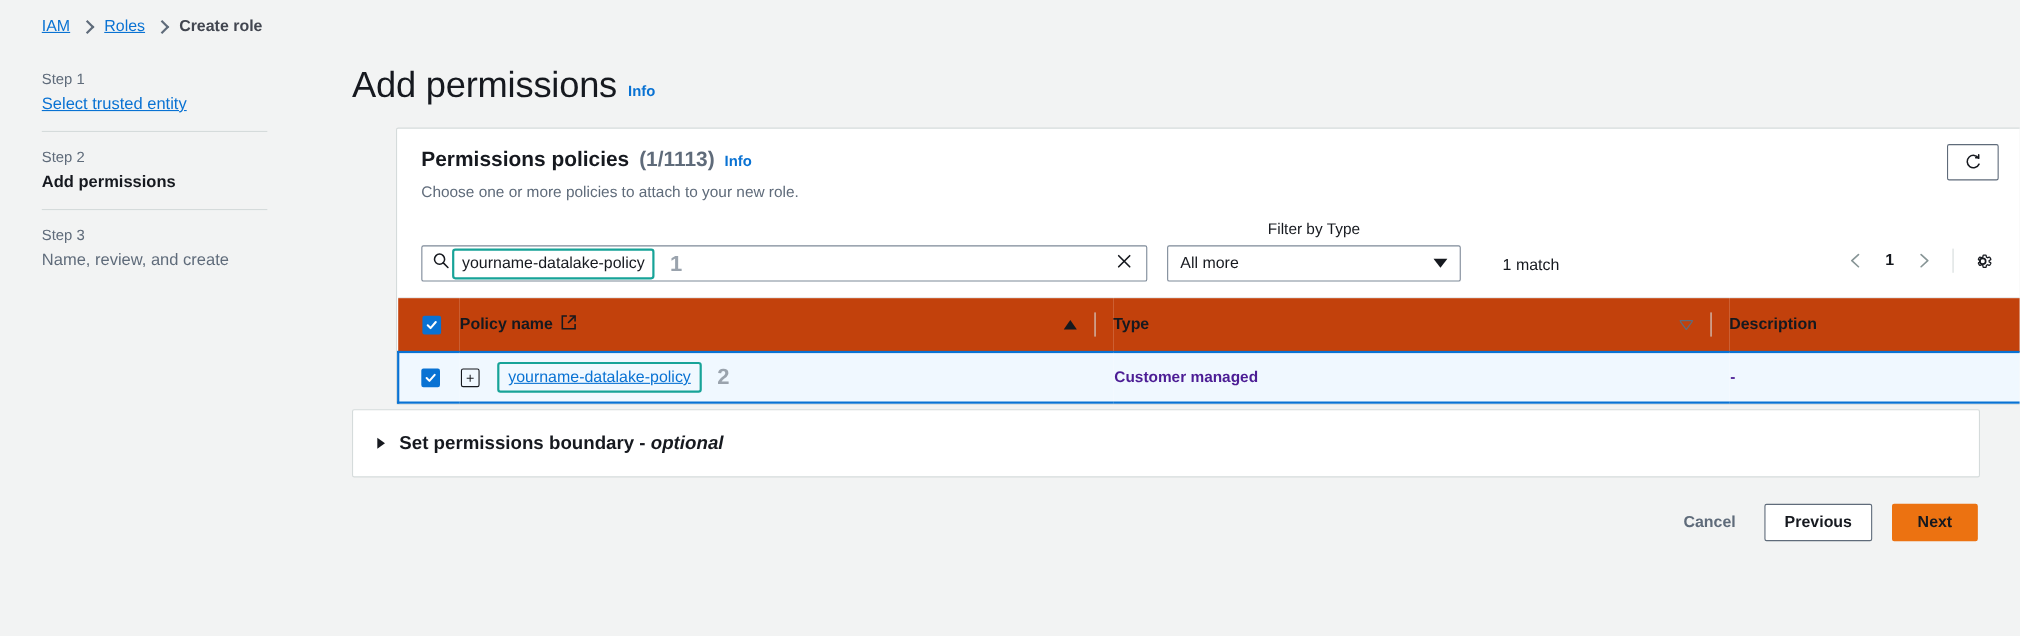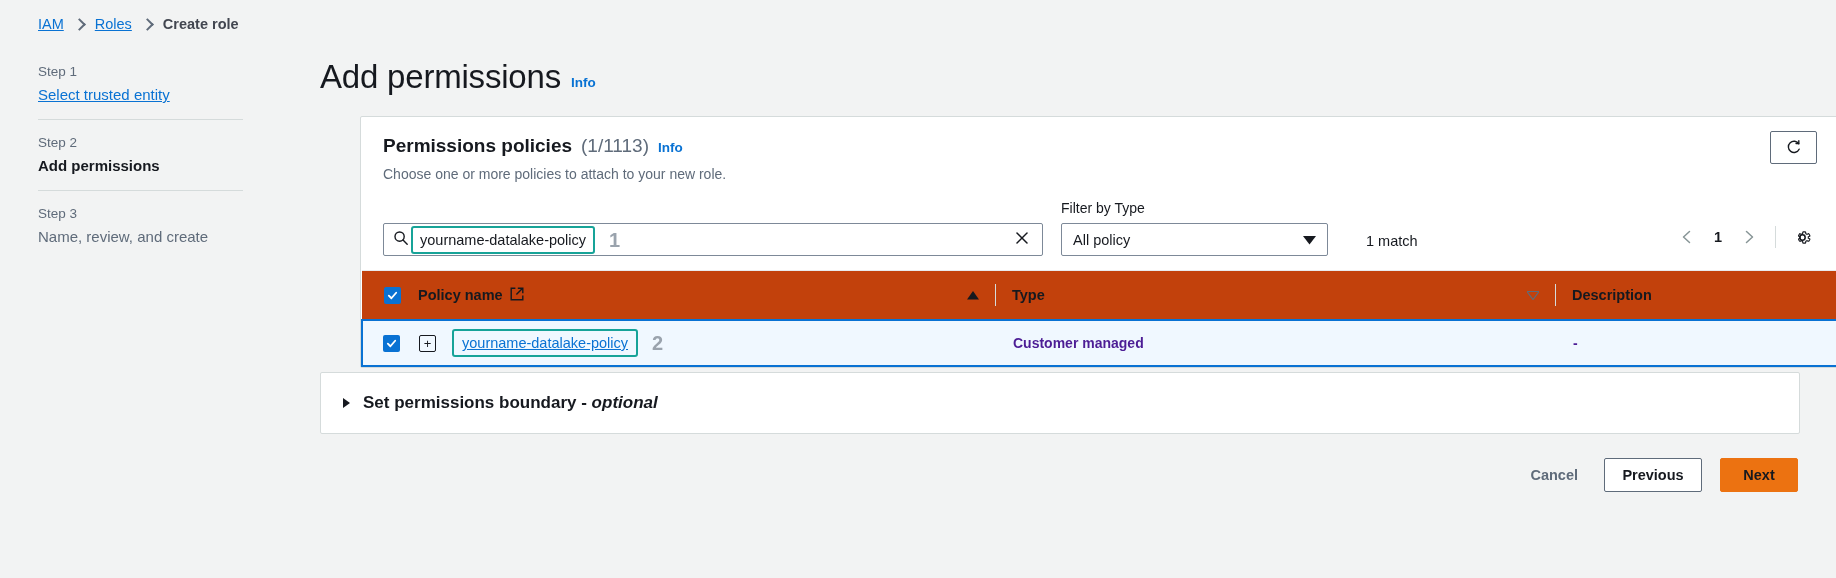--- a/index.html
+++ b/index.html
@@ -46,21 +46,21 @@
   .info-link { color: #0972d3; font-size: 13.5px; font-weight: 700; cursor: pointer; padding-bottom: 6px; }
 
   
   .card {
     position: absolute; left: 320px; top: 116px; width: 1480px;
     background: #fff; border: 1px solid #d5dbdb; border-radius: 2px; margin-left: 40px;
   }
   .card-header { padding: 18px 22px 2px 22px; position: relative; }
   .card-title-row { display: flex; align-items: baseline; gap: 9px; }
   .card-title { font-size: 19px; font-weight: 700; color: #16191f; }
-  .card-count { font-size: 19px; color: #5f6b7a; font-weight: 400; }
+  .card-count { font-size: 19px; color: #5f6b7a; font-weight: 700; }
   .card-desc { font-size: 14px; color: #5f6b7a; margin-top: 9px; }
   .refresh-btn {
     position: absolute; right: 22px; top: 14px;
     width: 47px; height: 33px; border: 1px solid #5f6b7a; border-radius: 2px;
     background: #fff; display: flex; align-items: center; justify-content: center;
     cursor: pointer;
   }
 
   
   .filter-bar {
@@ -77,21 +77,21 @@
     font-size: 14.5px; color: #16191f; white-space: nowrap;
     padding: 4px 7px; border: 2px solid #17a398; border-radius: 3px;
     margin-left: -2px; background: #fff; position: relative; z-index: 2;
   }
   .marker {
     font-size: 20px; font-weight: 700; color: #9aa3ad; margin-left: 14px;
     line-height: 1; position: relative; z-index: 2;
   }
   .clear-x { position: absolute; right: 12px; top: 50%; transform: translateY(-50%); cursor: pointer; }
 
-  .filter-group { display: flex; flex-direction: column; }
+  .filter-group { display: flex; flex-direction: column; align-items: center; }
   .filter-label { font-size: 14px; color: #16191f; font-weight: 400; margin-bottom: 7px; }
   .select-box {
     width: 267px; height: 33px; border: 1px solid #7d8998; border-radius: 2px;
     background: #fff; display: flex; align-items: center; justify-content: space-between;
     padding: 0 11px; cursor: pointer;
   }
   .select-value { font-size: 14.5px; color: #16191f; }
   .match-count { font-size: 14.5px; color: #16191f; margin-left: 20px; padding-bottom: 7px; align-self: flex-end; }
 
   .pager { margin-left: auto; display: flex; align-items: center; gap: 3px; padding-bottom: 4px; }
@@ -243,21 +243,21 @@
               <line x1="3" y1="3" x2="13" y2="13" stroke="#16191f" stroke-width="1.5" stroke-linecap="round"></line>
               <line x1="13" y1="3" x2="3" y2="13" stroke="#16191f" stroke-width="1.5" stroke-linecap="round"></line>
             </svg>
           </span>
         </div>
       </div>
 
       <div class="filter-group">
         <div class="filter-label">Filter by Type</div>
         <div class="select-box">
-          <span class="select-value">All policy</span>
+          <span class="select-value">All more</span>
           <span>
             <svg width="13" height="9" viewBox="0 0 13 9">
                 <polygon points="0,0 13,0 6.5,8.5" fill="#16191f"></polygon>
               </svg>
           </span>
         </div>
       </div>
 
       <div class="match-count">1 match</div>
 

